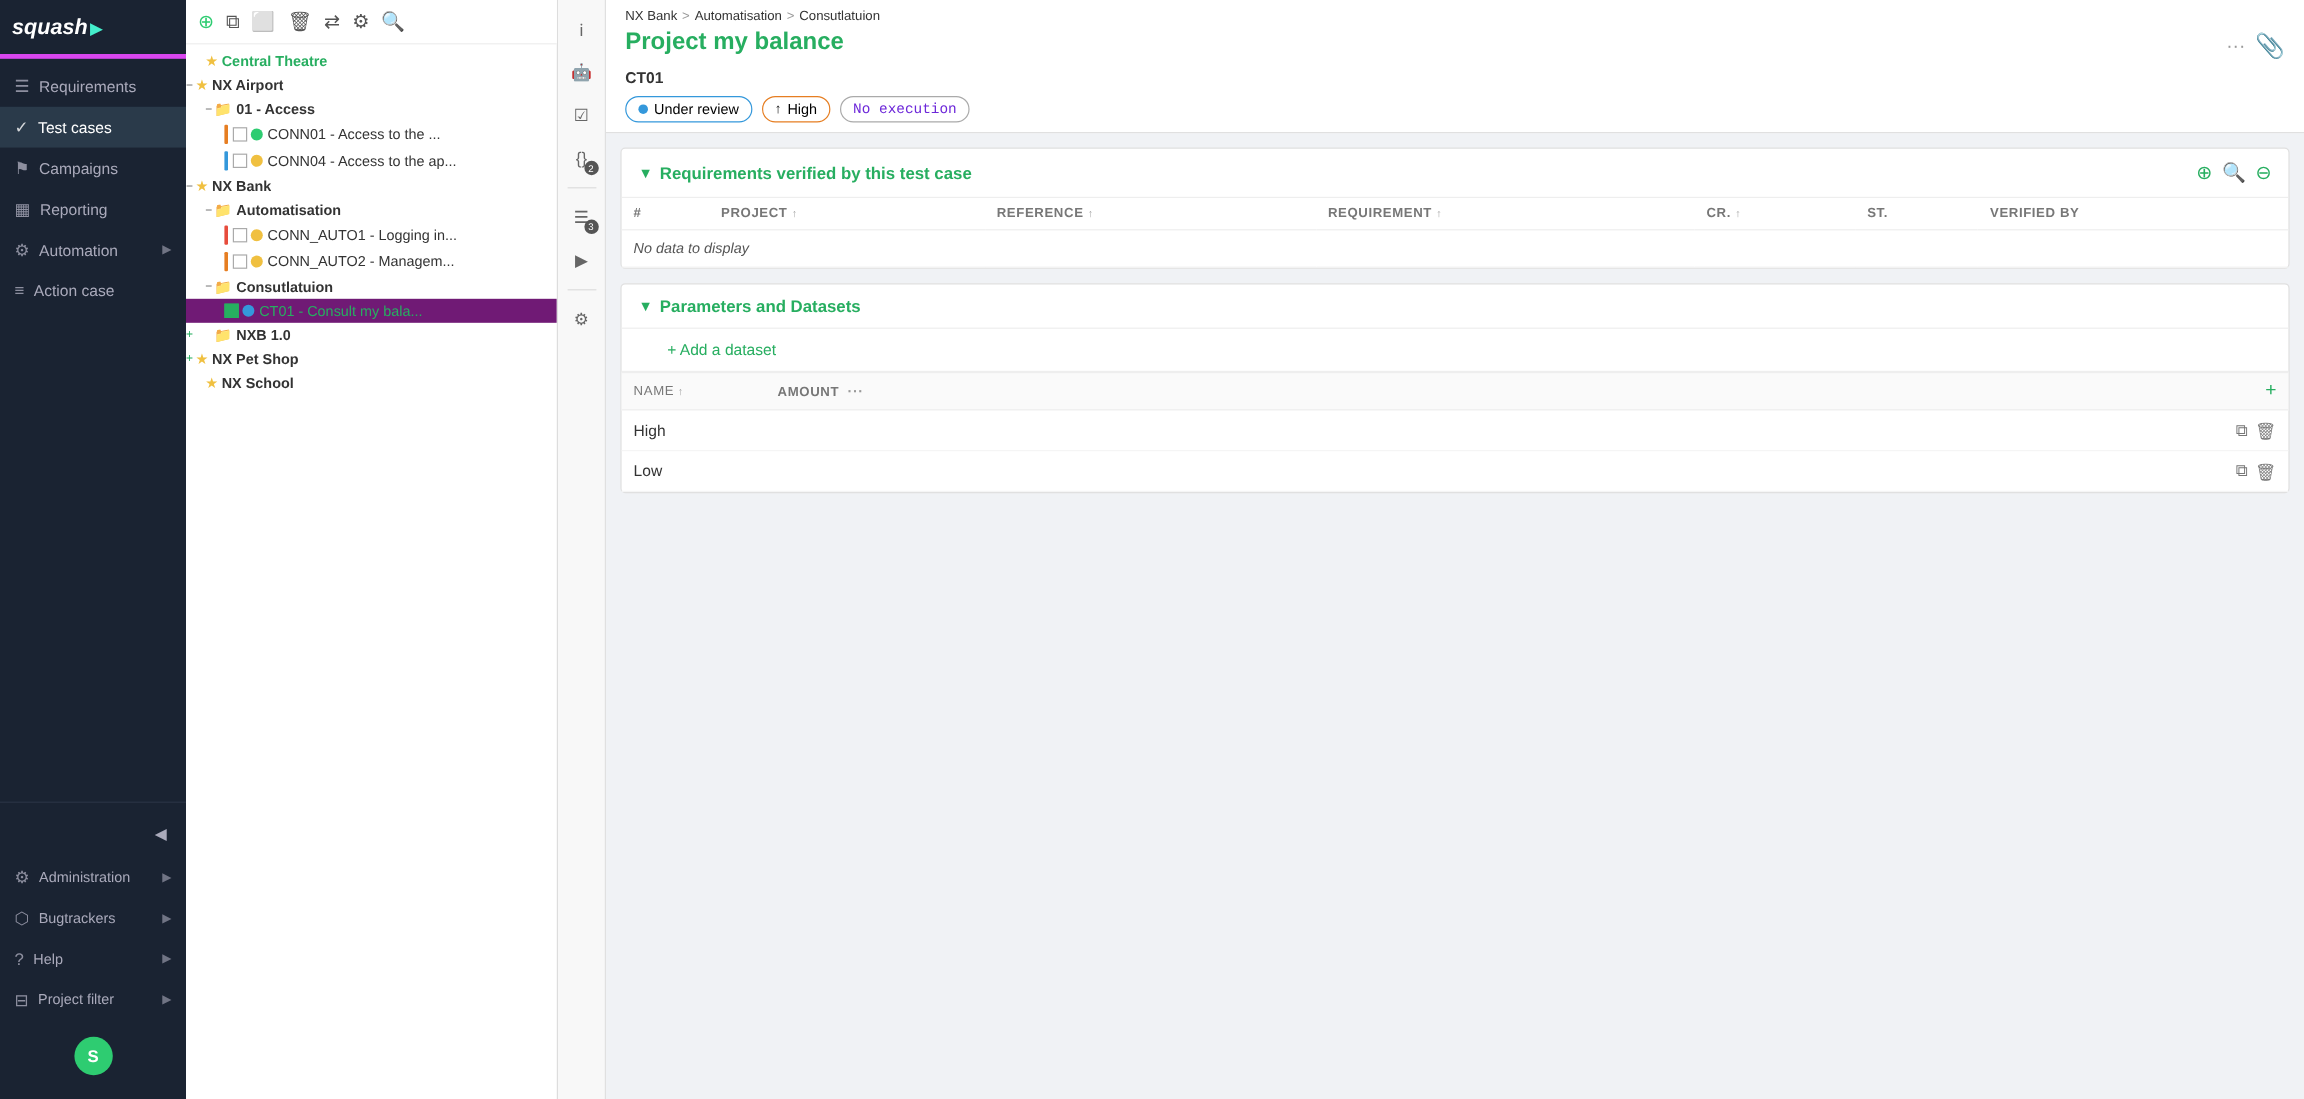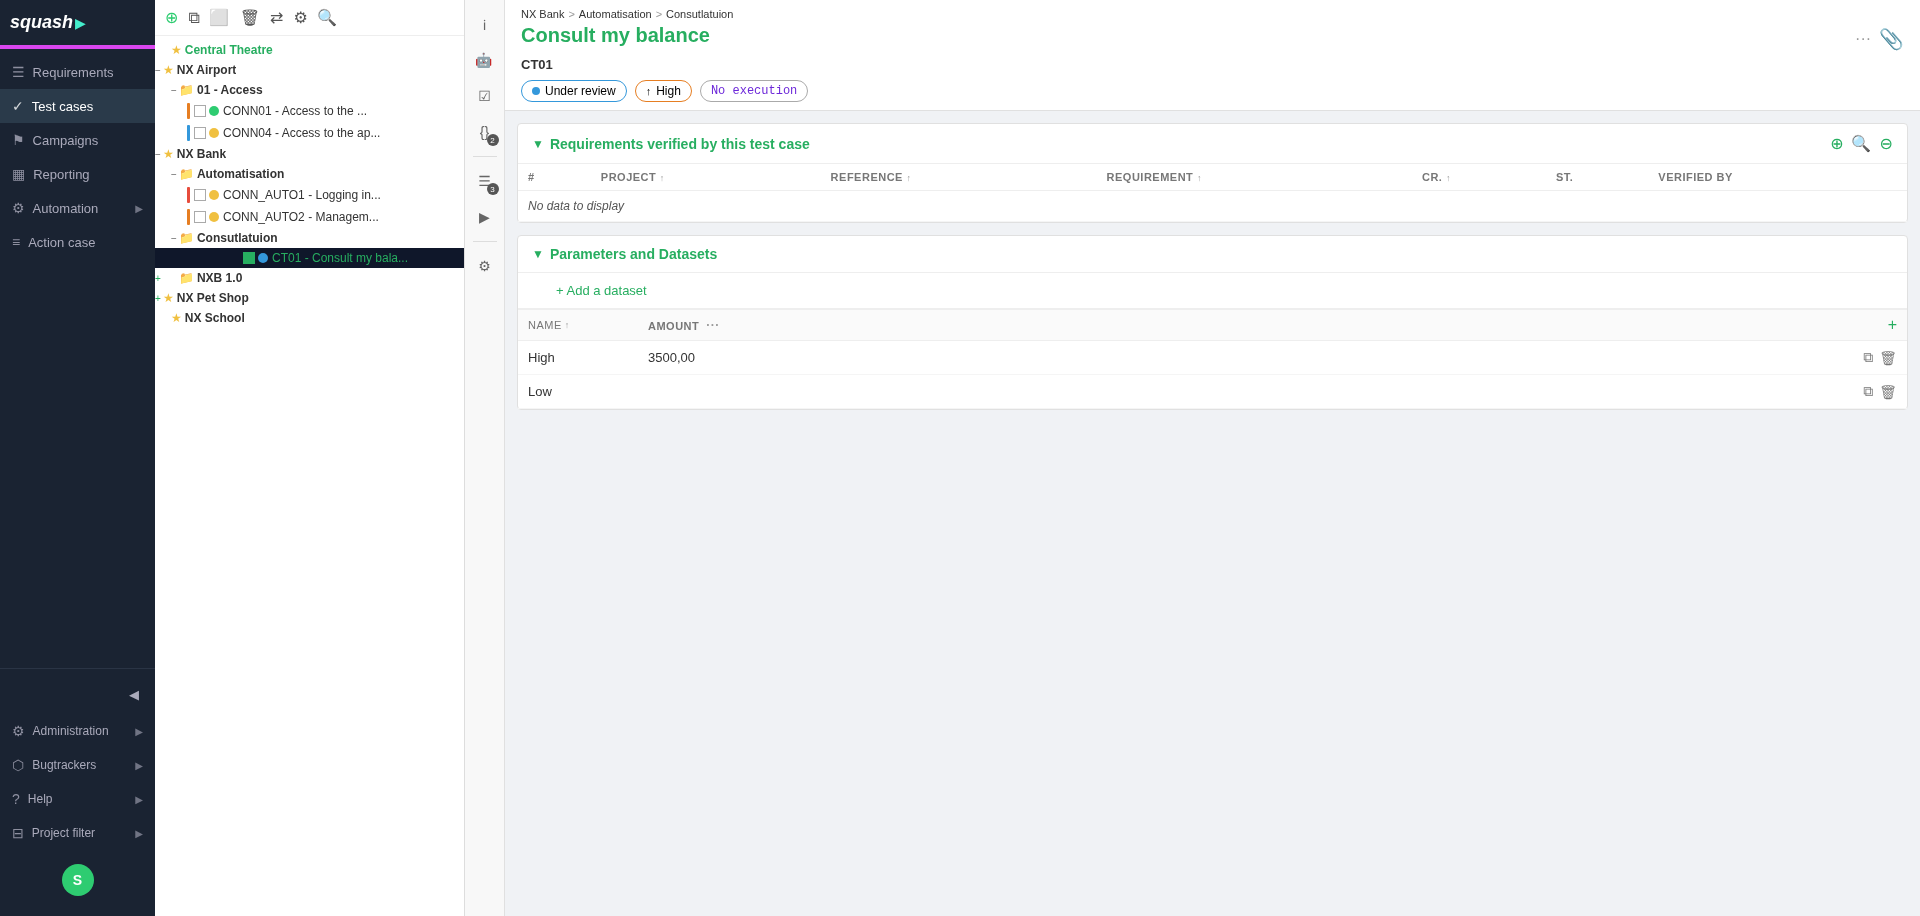--- a/index.html
+++ b/index.html
@@ -66,21 +66,21 @@
       border-bottom: 1px solid #eee; background: #fff;
     }
     .tree-toolbar-icon { font-size: 16px; color: #555; cursor: pointer; }
     .tree-toolbar-icon.green { color: #2ecc71; }
     .tree-content { flex: 1; overflow-y: auto; padding: 4px 0; }
 
     .tree-item {
       display: flex; align-items: center; padding: 3px 0; cursor: pointer;
       font-size: 12px; color: #333; white-space: nowrap; overflow: hidden;
     }
-    .tree-item.selected { background: #0f172a; justify-content: center; }
+    .tree-item.selected { background: #701a75; }
     .tree-indent { display: inline-block; width: 16px; flex-shrink: 0; }
     .tree-star { color: #f0c040; font-size: 12px; margin-right: 3px; }
     .tree-folder { color: #555; font-size: 12px; margin-right: 3px; }
     .tree-dot { width: 10px; height: 10px; border-radius: 50%; margin-right: 4px; flex-shrink: 0; }
     .dot-green { background: #2ecc71; }
     .dot-yellow { background: #f0c040; }
     .dot-blue { background: #3498db; }
     .tree-label { overflow: hidden; text-overflow: ellipsis; }
     .tree-label.bold { font-weight: bold; }
     .tree-label.green { color: #27ae60; }
@@ -454,21 +454,21 @@
 
     <div class="content-header">
       <div class="breadcrumb">
         <span>NX Bank</span>
         <span class="sep">&gt;</span>
         <span>Automatisation</span>
         <span class="sep">&gt;</span>
         <span>Consutlatuion</span>
       </div>
       <div class="page-title-row">
-        <span class="page-title">Consult my balance</span>
+        <span class="page-title">Project my balance</span>
         <div class="header-actions">
           <span class="header-more">···</span>
           <span class="header-clip">📎</span>
         </div>
       </div>
       <div class="test-id">CT01</div>
       <div class="badges-row">
         <div class="badge-pill blue">
           <span class="badge-dot blue-d"></span>
           <span>Under review</span>
@@ -530,21 +530,20 @@
           </div>
           <div class="params-col-amount">
             <span>amount</span>
             <span class="col-more">···</span>
           </div>
           <span class="params-col-add">+</span>
         </div>
 
         <div class="params-row">
           <div class="params-row-name">High</div>
-          <div class="params-row-value">3500,00</div>
           <div class="params-row-actions">
             <span class="row-action-btn copy">⧉</span>
             <span class="row-action-btn">🗑</span>
           </div>
         </div>
 
         <div class="params-row">
           <div class="params-row-name">Low</div>
           <div class="params-row-actions">
             <span class="row-action-btn copy">⧉</span>

